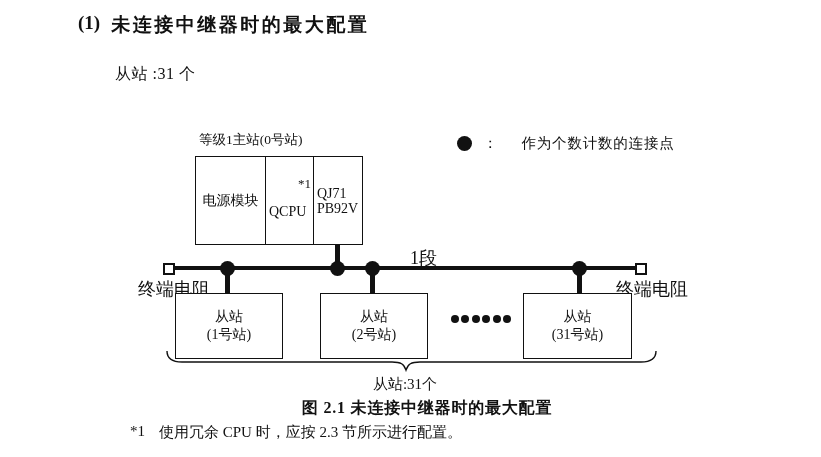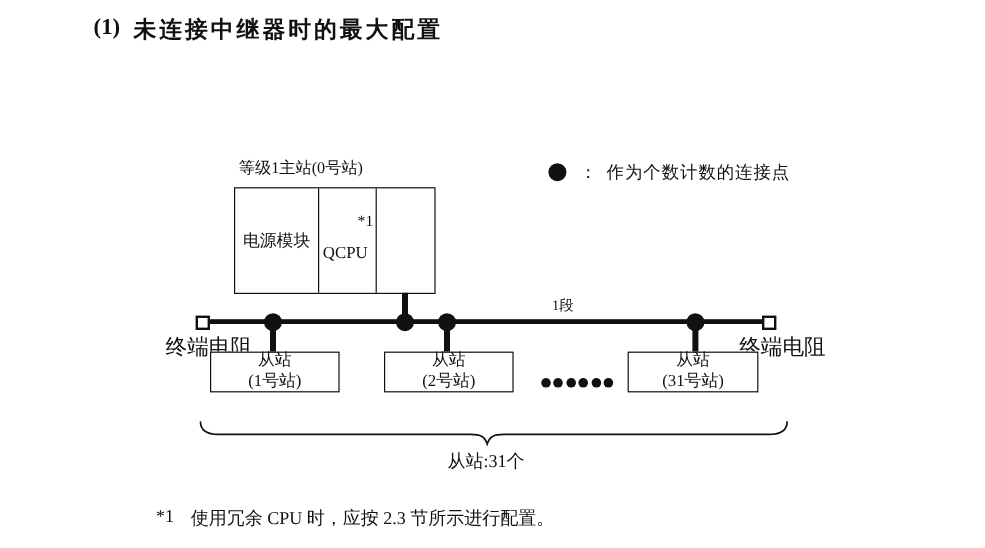--- a/index.html
+++ b/index.html
@@ -24,44 +24,44 @@
   .cell-power { flex:0 0 70px; border-right:1.5px solid #111; display:flex; align-items:center; justify-content:center; }
   .cell-cpu { flex:0 0 48px; border-right:1.5px solid #111; position:relative; }
   .cpu-note { position:absolute; top:19px; right:2px; font-size:13px; }
   .cpu-text { position:absolute; left:3px; top:47px; }
   .cell-net { flex:1 1 auto; display:flex; flex-direction:column; justify-content:center; padding-left:3px; line-height:15px; }
 
   
   .legend { left:457px; top:134px; display:flex; align-items:center; font-size:14.5px; white-space:nowrap; }
   .legend-dot { width:15px; height:15px; border-radius:50%; background:#111; }
   .legend-sep { margin-left:11px; }
-  .legend-text { margin-left:8px; letter-spacing:0.8px; }
+  .legend-text { margin-left:24px; letter-spacing:0.8px; }
 
   
-  .seg-label { left:410px; top:246px; width:68px; text-align:right; font-size:12px; }
+  .seg-label { left:410px; top:246px; width:68px; text-align:left; font-size:18px; }
   .bus { left:170px; top:266px; width:470px; height:4px; background:#111; z-index:1; }
   .term-sq { width:12px; height:12px; box-sizing:border-box; border:2px solid #111; background:#fff; top:263px; z-index:2; }
   .term-left  { left:163px; }
   .term-right { left:635px; }
   .term-label { top:277px; font-size:18px; white-space:nowrap; }
   .term-label-left  { left:138px; }
   .term-label-right { left:616px; }
   .bus-dot { width:15px; height:15px; border-radius:50%; background:#111; top:261px; z-index:3; }
   .dot-1  { left:220px; }
   .dot-m  { left:330px; }
   .dot-2  { left:365px; }
   .dot-31 { left:572px; }
   .stub { width:5px; background:#111; z-index:0; }
   .stub-master { left:335px; top:244px; height:24px; }
   .stub-s1  { left:225px; top:269px; height:25px; }
   .stub-s2  { left:370px; top:269px; height:25px; }
   .stub-s31 { left:577px; top:269px; height:25px; }
 
   
-  .slave-box { top:293px; height:34px; border:1.5px solid #111; box-sizing:border-box; background:#fff;
+  .slave-box { top:293px; height:66px; border:1.5px solid #111; box-sizing:border-box; background:#fff;
                display:flex; flex-direction:column; align-items:center; justify-content:center;
                font-size:14px; line-height:18px; text-align:center; }
   .slave-1  { left:175px; width:108px; }
   .slave-2  { left:320px; width:108px; }
   .slave-31 { left:523px; width:109px; }
   .ellipsis { left:451px; top:314px; width:60px; height:9px; display:flex; justify-content:space-between; align-items:center; }
   .edot { width:8px; height:8px; border-radius:50%; background:#111; }
 
   
   .brace-svg { left:166px; top:350px; }
@@ -71,30 +71,35 @@
 </style>
 </head>
 <body>
 
 <div class="page">
 
   <div class="abs heading">
     <span class="h-num">(1)</span>
     <span class="h-text">未连接中继器时的最大配置</span>
   </div>
+  <div class="abs spec-line line-slave">从站 :31 个</div>
 
   <div>
 
     <div class="abs master-label">等级1主站(0号站)</div>
 
     <div class="abs master-box">
       <div class="cell cell-power">电源模块</div>
       <div class="cell cell-cpu">
         <span class="cpu-note">*1</span>
         <span class="cpu-text">QCPU</span>
+      </div>
+      <div class="cell cell-net">
+        <span>QJ71</span>
+        <span>PB92V</span>
       </div>
     </div>
 
     <div class="abs legend">
       <span class="legend-dot"></span>
       <span class="legend-sep">：</span>
       <span class="legend-text">作为个数计数的连接点</span>
     </div>
 
     <div class="abs seg-label">1段</div>
@@ -135,18 +140,19 @@
       <span>从站</span>
       <span>(31号站)</span>
     </div>
 
     <svg class="abs brace-svg" width="491" height="22" viewBox="0 0 491 22">
       <path d="M 1,1 C 1,8 5,12 16,12 L 226,12 C 235,12 238,14 240,20 C 242,14 245,12 254,12 L 475,12 C 486,12 490,8 490,1" fill="none" stroke="#111111" stroke-width="1.4"></path>
     </svg>
     <div class="abs brace-label">从站:31个</div>
   </div>
 
+  <div class="abs caption">图 2.1 未连接中继器时的最大配置</div>
   <div class="abs footnote">
     <span>*1</span>
     <span>使用冗余 CPU 时，应按 2.3 节所示进行配置。</span>
   </div>
 
 </div>
 
 </body></html>

